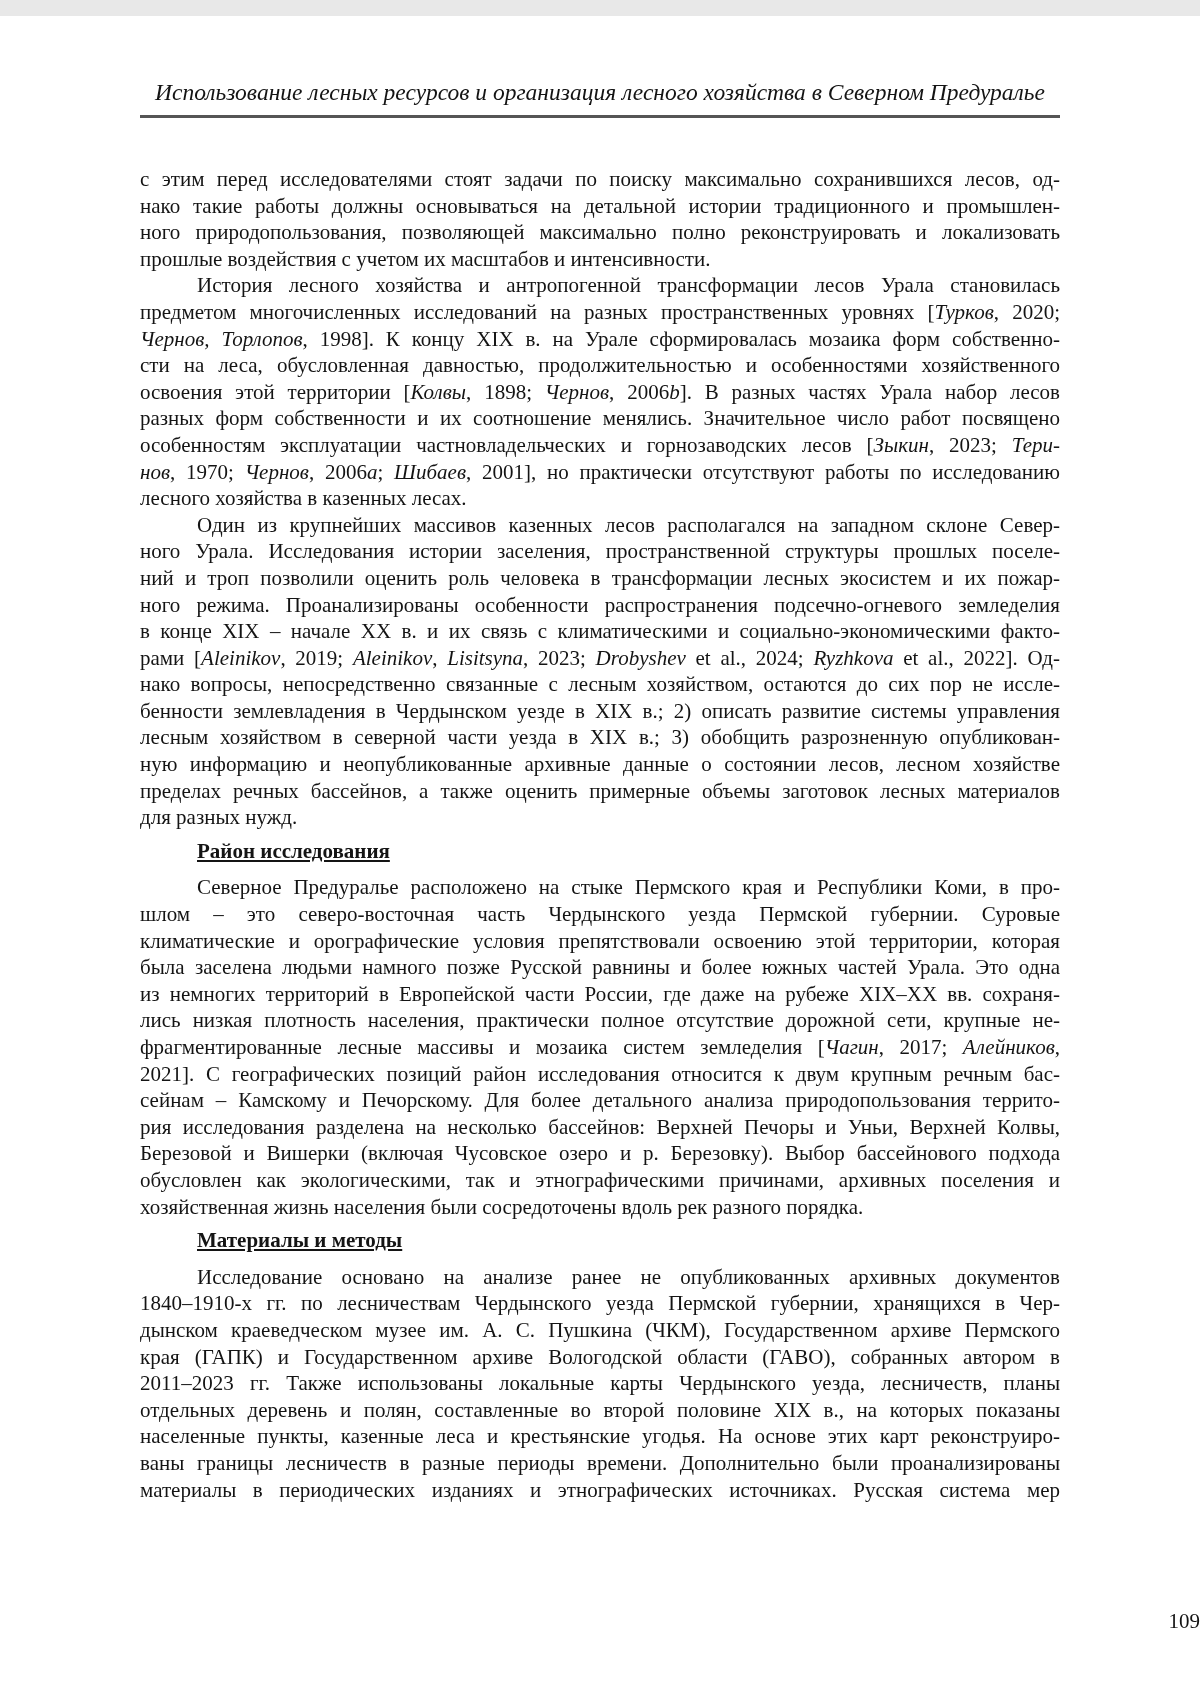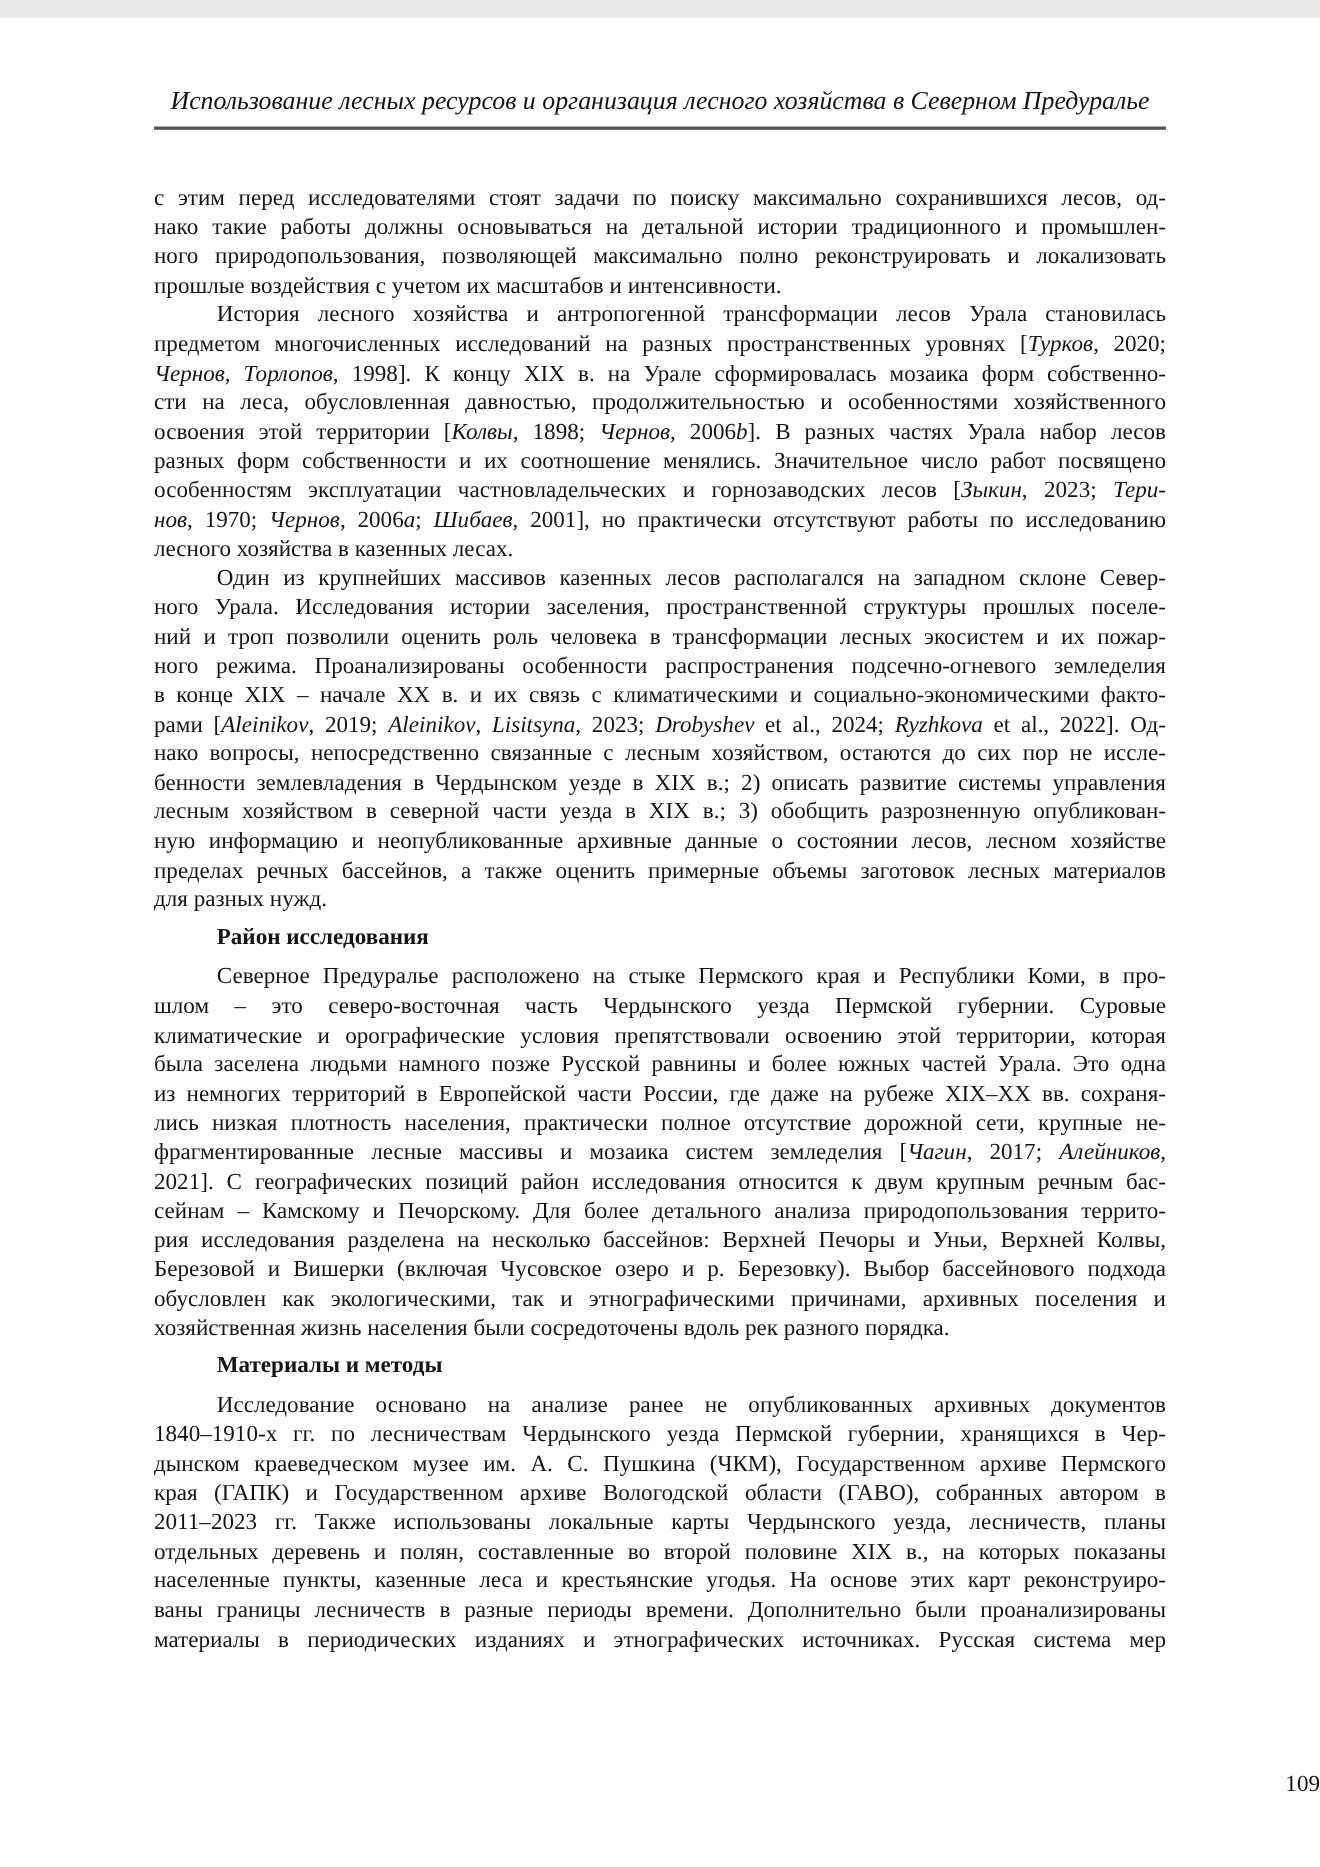--- a/index.html
+++ b/index.html
@@ -49,20 +49,21 @@
   .line.last { text-align-last: left; }
   .line.first { text-indent: 57px; }
   .line em { font-style: italic; }
   .section-heading {
     font-weight: bold;
     font-size: 21px;
     line-height: 26.6px;
     height: 26.6px;
     margin: 7px 0 10px 0;
     padding-left: 57px;
+    text-decoration: underline;
   }
   .page-number {
     position: absolute;
     top: 1592px;
     left: 0;
     width: 100%;
     text-align: right;
     font-size: 21px;
     line-height: 27px;
   }

